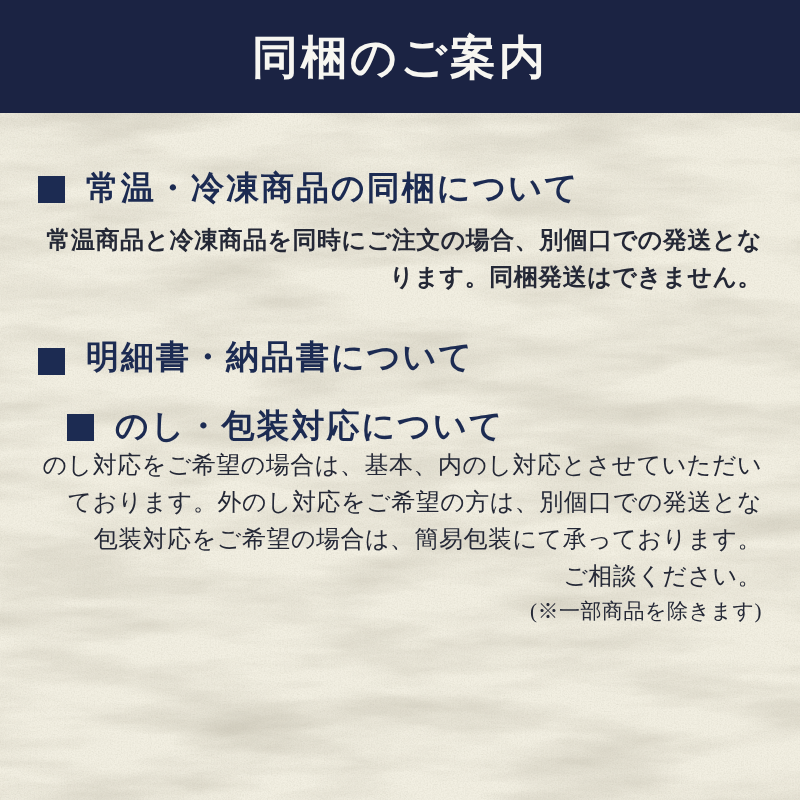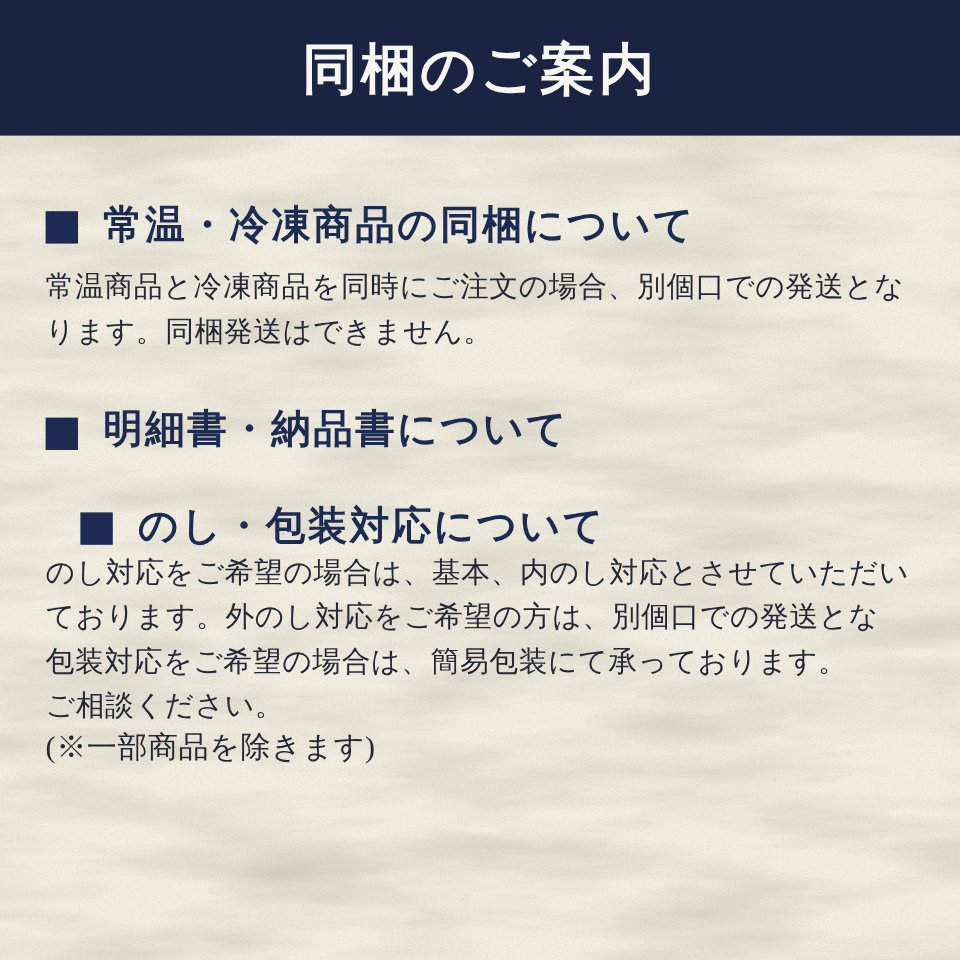--- a/index.html
+++ b/index.html
@@ -38,20 +38,21 @@
     font-size: 46px;
     font-weight: bold;
     letter-spacing: 3px;
     line-height: 1;
     padding-top: 2px;
   }
   .content {
     position: relative;
     z-index: 1;
     padding: 0 38px;
+    text-align: right;
   }
   .section-heading {
     display: flex;
     align-items: center;
     color: #1c2b52;
     font-size: 33px;
     font-weight: bold;
     letter-spacing: 2px;
     line-height: 36px;
     white-space: nowrap;
@@ -65,32 +66,32 @@
     margin-top: 2px;
   }
   .section-body {
     font-size: 24px;
     line-height: 37px;
     color: #242836;
     letter-spacing: 0.5px;
   }
   .body-line { white-space: nowrap; }
   .note {
-    font-size: 25px;
+    font-size: 21px;
     line-height: 26px;
     color: #242836;
     letter-spacing: 0.5px;
     margin-top: 3px;
     white-space: nowrap;
   }
   .heading-1 { margin-top: 57px; }
-  .body-1    { margin-top: 16px; }
+  .body-1    { margin-top: 16px; font-weight: bold; }
   .heading-2 { margin-top: 46px; font-family: Liberation Mono, monospace; }
   .body-2    { margin-top: 13px; }
-  .heading-3 { margin-top: 43px; padding-left: 29px; }
+  .heading-3 { margin-top: 30px; padding-left: 29px; }
   .body-3    { margin-top: 3px; }
 </style>
 </head>
 <body>
 
 <div class="page">
 
   <svg class="texture" width="800" height="800" xmlns="http://www.w3.org/2000/svg">
     <defs>
       <filter id="fibers" x="0" y="0" width="100%" height="100%">

